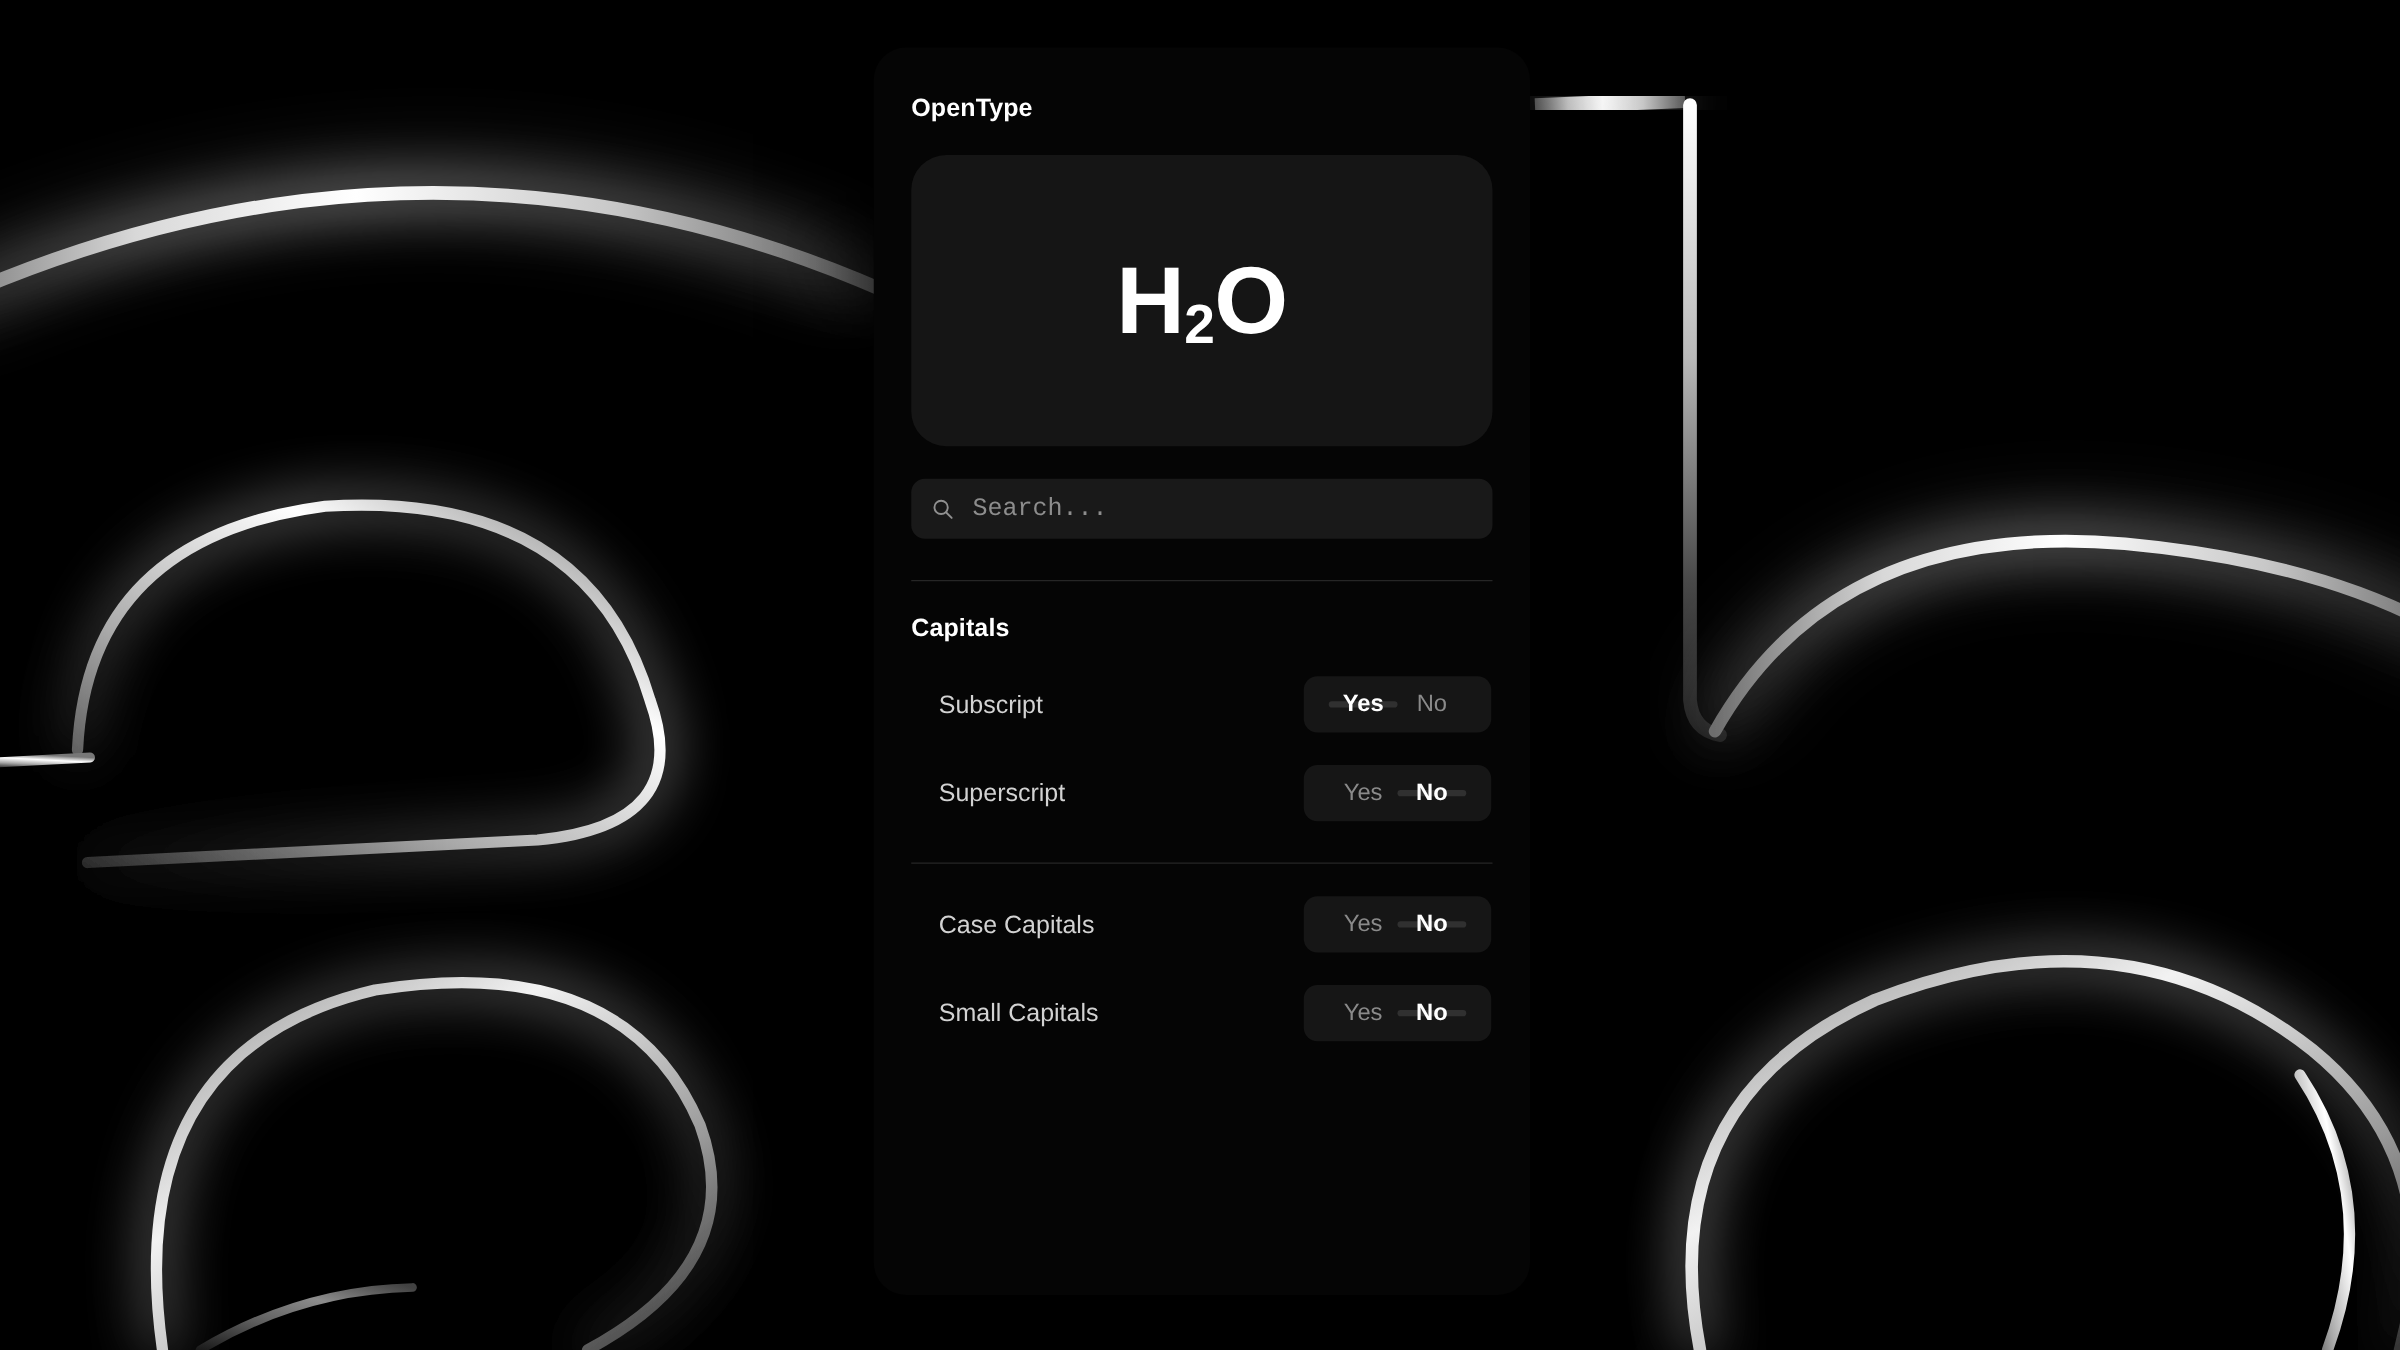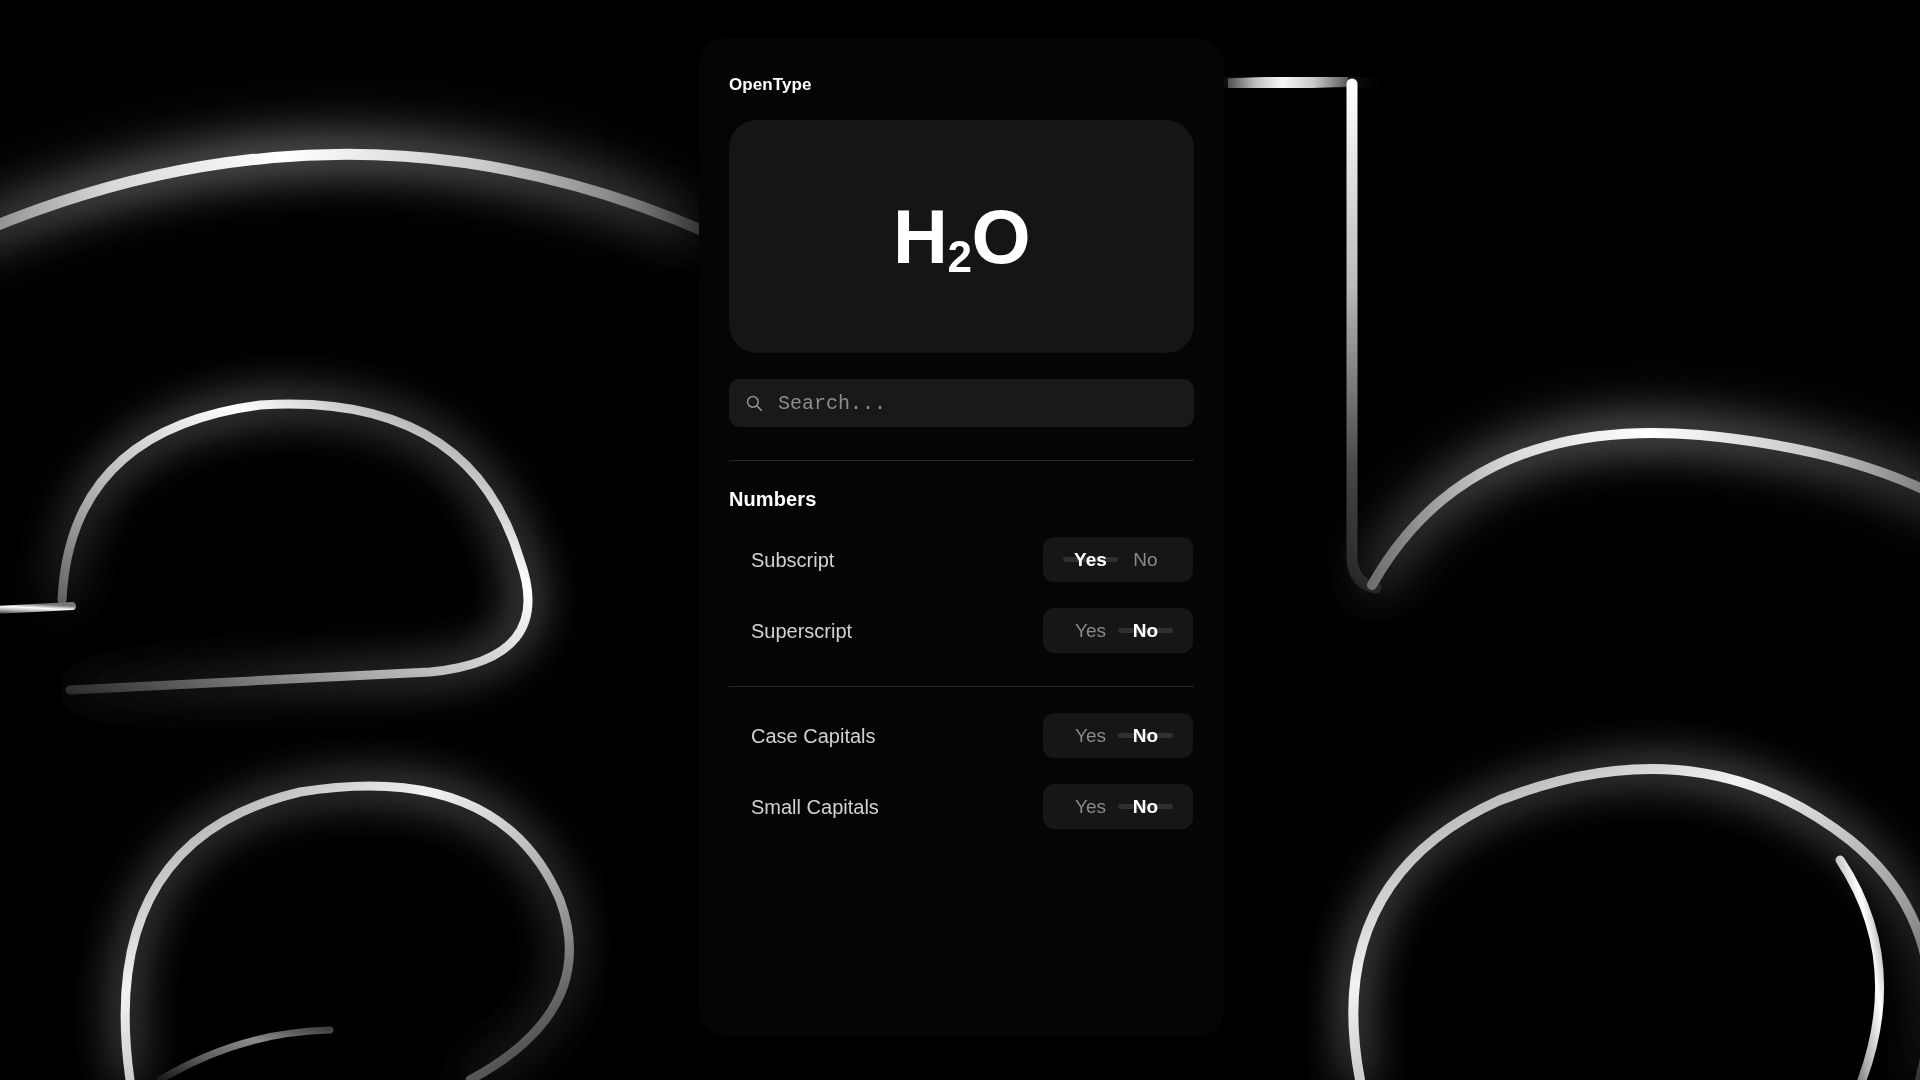--- a/index.html
+++ b/index.html
@@ -43,21 +43,21 @@
     background: #050505;
     border-radius: 26px;
     box-shadow: 0 24px 80px rgba(0,0,0,0.85);
     overflow: hidden;
     box-sizing: border-box;
     padding: 0 30px;
   }
 
   .panel-title {
     color: #ffffff;
-    font-size: 17px;
+    font-size: 20px;
     font-weight: bold;
     letter-spacing: 0.1px;
     margin-top: 37px;
     margin-bottom: 0;
     line-height: 1.2;
   }
 
   
   .preview-card {
     margin-top: 25px;
@@ -266,21 +266,21 @@
   <div class="search-wrap">
     <svg class="search-icon" viewBox="0 0 20 20" fill="none" xmlns="http://www.w3.org/2000/svg">
       <circle cx="8.3" cy="8.3" r="5.6" stroke="#909090" stroke-width="1.6"></circle>
       <line x1="12.6" y1="12.6" x2="17.2" y2="17.2" stroke="#909090" stroke-width="1.6" stroke-linecap="round"></line>
     </svg>
     <input class="search-input" type="text" placeholder="Search..." style="">
   </div>
 
   <div class="divider"></div>
 
-  <div class="section-title">Numbers</div>
+  <div class="section-title">Capitals</div>
 
   <div class="feature-row">
     <div class="feature-label">Subscript</div>
     <div class="segmented">
       <div class="seg-option selected">Yes</div>
       <div class="seg-option">No</div>
     </div>
   </div>
 
   <div class="feature-row">

